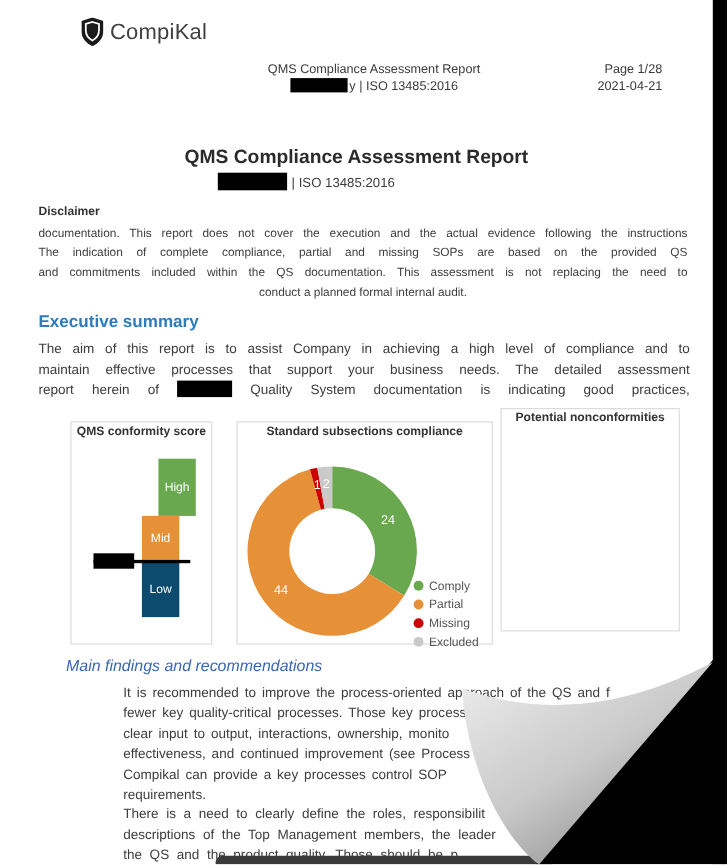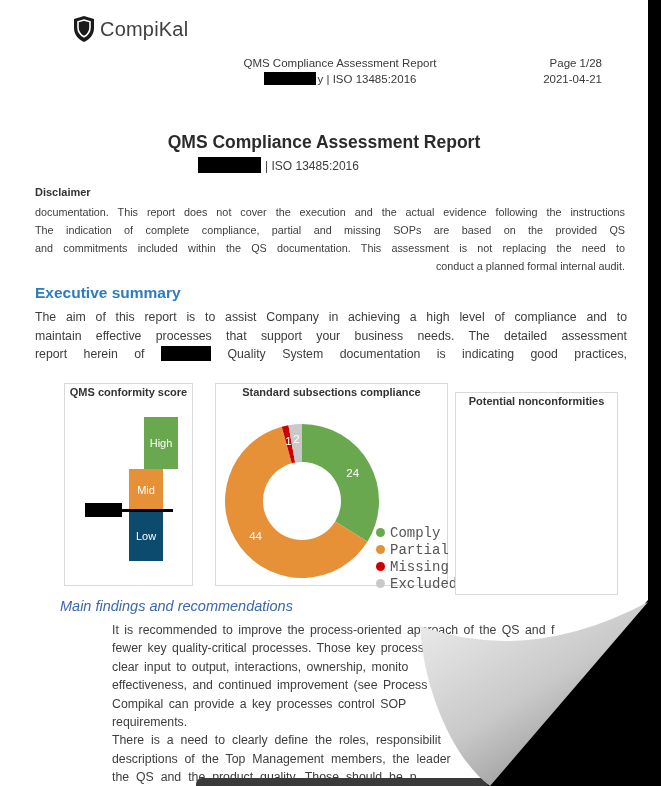--- a/index.html
+++ b/index.html
@@ -18,44 +18,44 @@
   .redact-sub{width:63px;height:16px;vertical-align:-3px;margin-right:4px;}
   .redact-exec{width:50px;height:15px;vertical-align:-3px;}
   
   .doc-title{position:absolute;left:0;top:132px;width:648px;text-align:center;
              font-size:17.5px;font-weight:bold;color:#2b2b2b;}
   .doc-sub{position:absolute;left:0;top:157px;width:557px;text-align:center;font-size:12px;}
   
   .disc-h{position:absolute;left:35px;top:186px;font-size:11px;font-weight:bold;color:#333;}
   .disc-body{position:absolute;left:35px;top:203px;width:590px;font-size:10.8px;line-height:18px;}
   .just{text-align:justify;text-align-last:justify;}
-  .left{text-align:right;}
+  .left{text-align:center;}
   
   .exec-h{position:absolute;left:35px;top:284px;font-size:15.5px;font-weight:bold;color:#2e7bbd;}
   .exec-body{position:absolute;left:35px;top:308px;width:592px;font-size:12.3px;line-height:18.5px;}
   
   .panel{position:absolute;border:1px solid #d9d9d9;background:#fff;overflow:visible;}
   .p1{left:64px;top:383px;width:127px;height:201px;}
   .p2{left:215px;top:383px;width:231px;height:201px;}
-  .p3{left:455px;top:392px;width:161px;height:201px;}
+  .p3{left:455px;top:371px;width:161px;height:201px;}
   .panel-title{font-size:11px;font-weight:bold;text-align:center;margin-top:2px;color:#333;}
   
   .gauge-bar{position:absolute;left:64px;top:33px;width:34px;}
   .gauge-seg{width:34px;display:flex;align-items:center;justify-content:center;
              color:#fff;font-size:11px;}
   .seg-0{height:52px;} .seg-1{height:41px;} .seg-2{height:51px;}
   .score-line{position:absolute;left:85px;top:509px;width:88px;height:2.5px;background:#000;z-index:4;}
   .score-redact{position:absolute;left:85px;top:503px;width:37px;height:14px;background:#000;z-index:4;}
   
   .donut-svg{position:absolute;left:0;top:0;}
   .slice-label{fill:#ffffff;font-size:11.5px;font-family:"Liberation Sans",sans-serif;text-anchor:middle;}
   .legend{position:absolute;left:160px;top:140px;}
   .legend-row{display:flex;align-items:center;gap:5px;height:17px;}
   .legend-dot{width:9px;height:9px;border-radius:50%;}
-  .legend-label{font-size:14px;color:#555;font-family:Liberation Mono, monospace;}
+  .legend-label{font-size:11px;color:#555;}
   
   .kpi-box{position:absolute;left:430px;top:462px;width:127px;height:56px;background:#fff;
            border:1px solid #d9d9d9;border-left:none;display:flex;align-items:center;
            justify-content:center;z-index:5;}
   .kpi-value{font-size:34px;font-weight:bold;color:#111;letter-spacing:-1px;}
   
   .findings-h{position:absolute;left:60px;top:598px;font-size:14.5px;font-style:italic;color:#3a67b1;}
   .bullets{position:absolute;left:112px;top:621px;width:532px;font-size:12.3px;line-height:18.4px;}
   .bline{position:relative;height:18.4px;white-space:nowrap;overflow:hidden;}
   .b-first::before{content:"\2022";position:absolute;left:-17px;color:#3d3d3d;}

